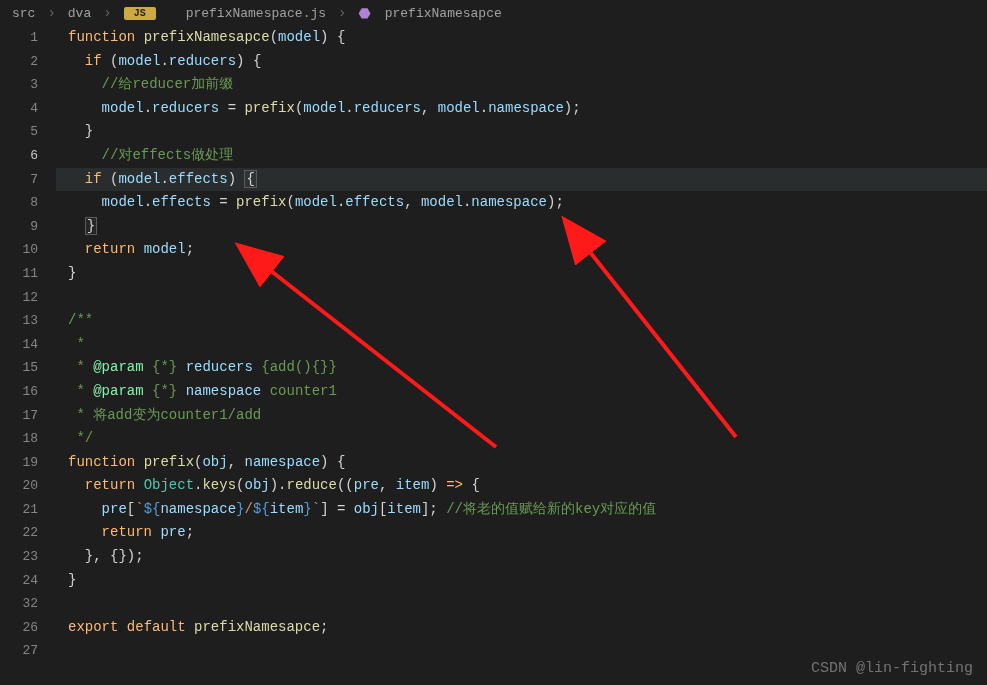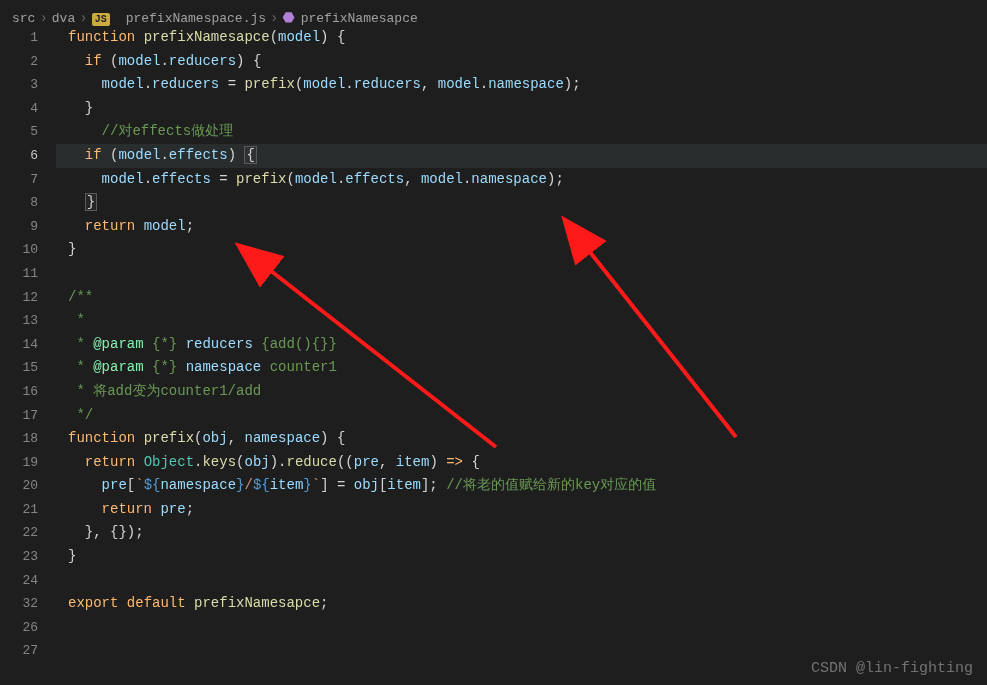--- a/index.html
+++ b/index.html
@@ -9,35 +9,35 @@
     font-family: Consolas, 'Courier New', monospace;
     font-size: 14px;
     width: 987px;
     height: 685px;
     overflow: hidden;
     position: relative;
   }
   .breadcrumb {
     height: 26px;
     display: flex;
-    align-items: flex-end;
+    align-items: center;
     padding: 0 12px;
     color: #a0a0a0;
     font-size: 13px;
-    gap: 4px;
+    gap: 12px;
   }
   .breadcrumb .sep { color: #666; font-size: 14px; }
   .js-badge {
     background: #cbab41;
     color: #1e1e1e;
     font-size: 10px;
     font-weight: bold;
-    padding: 1px 3px;
+    padding: 1px 10px;
     border-radius: 2px;
-    margin-right: 12px;
+    margin-right: 18px;
   }
   .sym-badge {
     color: #b180d7;
     margin-right: 2px;
     font-size: 14px;
   }
   .editor {
     display: flex;
     position: relative;
   }
@@ -138,20 +138,21 @@
     <div>22</div>
     <div>23</div>
     <div>24</div>
     <div>32</div>
     <div>26</div>
     <div>27</div>
   </div>
   <div class="code">
     <div class="line"><span class="kw">function</span> <span class="fn">prefixNamesapce</span><span class="pun">(</span><span class="var">model</span><span class="pun">) {</span></div>
     <div class="line">  <span class="kw">if</span><span class="pun"> (</span><span class="var">model</span><span class="pun">.</span><span class="var">reducers</span><span class="pun">) {</span></div>
+    <div class="line">    <span class="cmt">//给reducer加前缀</span></div>
     <div class="line">    <span class="var">model</span><span class="pun">.</span><span class="var">reducers</span><span class="pun"> = </span><span class="fn">prefix</span><span class="pun">(</span><span class="var">model</span><span class="pun">.</span><span class="var">reducers</span><span class="pun">, </span><span class="var">model</span><span class="pun">.</span><span class="var">namespace</span><span class="pun">);</span></div>
     <div class="line">  <span class="pun">}</span></div>
     <div class="line">    <span class="cmt">//对effects做处理</span></div>
     <div class="line hl">  <span class="kw">if</span><span class="pun"> (</span><span class="var">model</span><span class="pun">.</span><span class="var">effects</span><span class="pun">) </span><span class="pun box-hl">{</span></div>
     <div class="line">    <span class="var">model</span><span class="pun">.</span><span class="var">effects</span><span class="pun"> = </span><span class="fn">prefix</span><span class="pun">(</span><span class="var">model</span><span class="pun">.</span><span class="var">effects</span><span class="pun">, </span><span class="var">model</span><span class="pun">.</span><span class="var">namespace</span><span class="pun">);</span></div>
     <div class="line">  <span class="pun box-hl">}</span></div>
     <div class="line">  <span class="kw">return</span><span> </span><span class="var">model</span><span class="pun">;</span></div>
     <div class="line"><span class="pun">}</span></div>
     <div class="line"></div>
     <div class="line"><span class="doc">/**</span></div>

